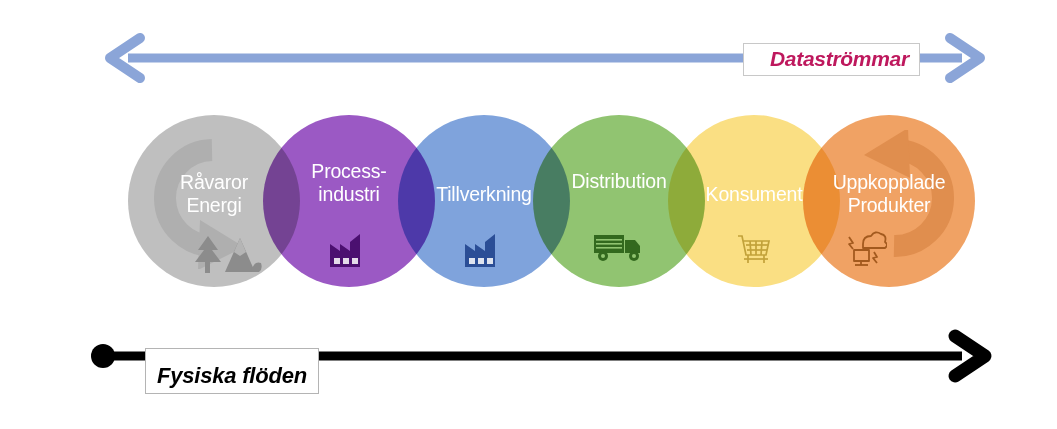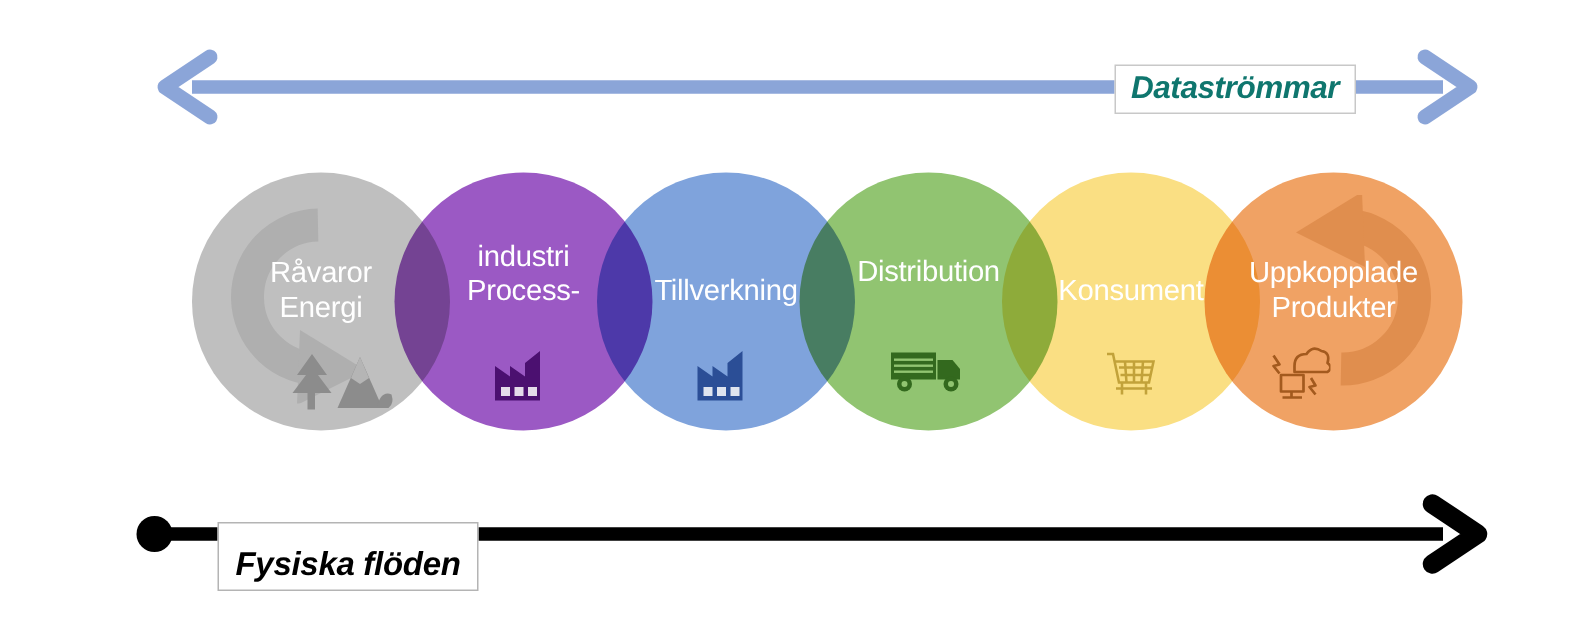--- a/index.html
+++ b/index.html
@@ -23,28 +23,28 @@
     position: absolute;
     left: 0;
     top: 0;
     width: 1057px;
     height: 110px;
   }
   #data-arrow-label {
     position: absolute;
     left: 743px;
     top: 43px;
-    padding: 3px 10px 4px 10px;
+    padding: 3px 10px 4px 26px;
     background: #ffffff;
     border: 1px solid #c8c8c8;
     font-style: italic;
     font-weight: bold;
     font-size: 21px;
     letter-spacing: -0.3px;
-    color: #0f766e;
+    color: #be185d;
     white-space: nowrap;
     line-height: 1.12;
   }
 
   
   #circles {
     position: absolute;
     left: 0;
     top: 0;
     width: 1057px;
@@ -139,22 +139,22 @@
 
         <path d="M62 46 q3 -12 10 -9 q2 6 -2 9 Z" fill="#8C8C8C"></path>
 
         <path d="M19 10 L29 24 L23 24 L32 36 L6 36 L15 24 L9 24 Z" fill="#8C8C8C"></path>
         <rect x="16" y="35" width="5" height="12" fill="#8C8C8C"></rect>
       </svg>
     </div>
 
     <div class="node" style="left:263px; top:115px; background:#9B59C4;"></div>
     <div class="node-label" style="left:263px; top:160px;">
+      <div>Process-</div>
       <div>industri</div>
-      <div>Process-</div>
     </div>
     <div class="node-icon" style="left:263px; top:230px;">
       <svg width="44" height="38" viewBox="0 0 44 38" style="display:inline-block">
         <path d="M3 37 L3 14 L13 21 L13 14 L23 21 L23 12 L33 4 L33 37 Z" fill="#4B1070"></path>
         <rect x="7" y="28" width="6" height="6" fill="#ffffff" opacity="0.85"></rect>
         <rect x="16" y="28" width="6" height="6" fill="#ffffff" opacity="0.85"></rect>
         <rect x="25" y="28" width="6" height="6" fill="#ffffff" opacity="0.85"></rect>
       </svg>
     </div>
 

